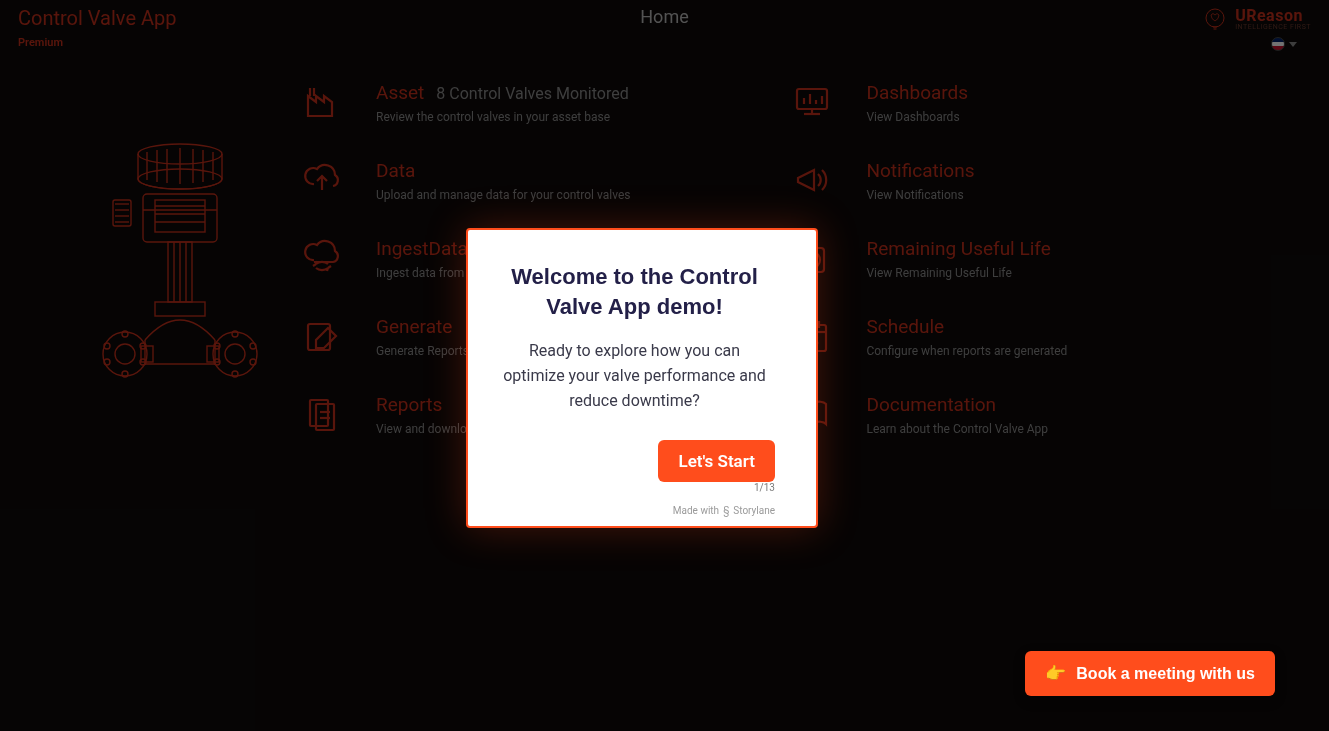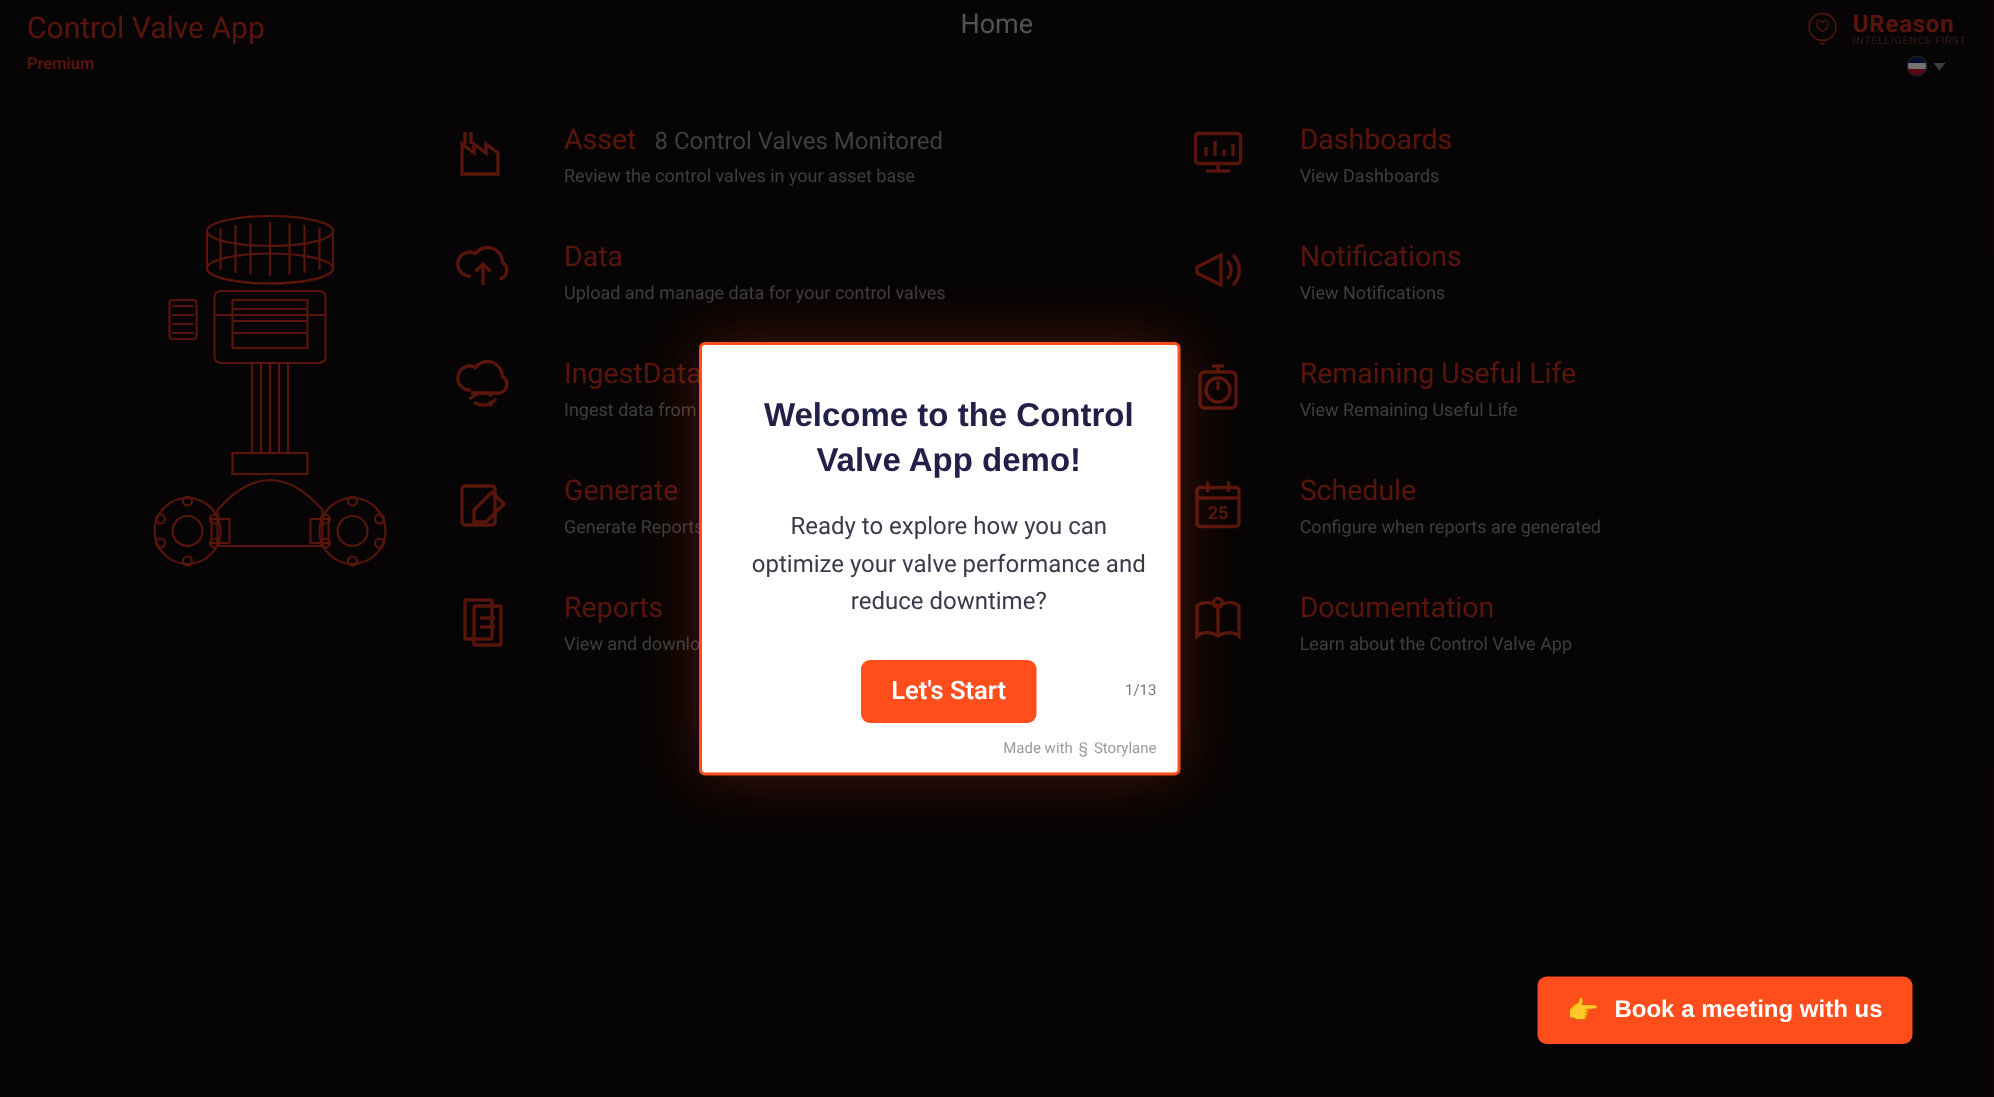--- a/index.html
+++ b/index.html
@@ -96,44 +96,45 @@
     color:#c6301b; font-size:19px; font-weight:400;
     display:flex; align-items:baseline; gap:12px;
   }
   .menu-title .extra { color:#8a8a8a; font-size:16px; font-weight:400; }
   .menu-desc { color:#8a8a8a; font-size:12px; }
 
   
   .modal {
     position:absolute;
     left:466px; top:228px;
-    width:321px;
+    width:352px;
     background:#fff;
     border:2px solid #ff4d1c;
     border-radius:4px;
     box-shadow: 0 0 40px rgba(255,77,28,0.25);
-    padding: 32px 14px 10px 26px;
+    padding: 32px 41px 10px 26px;
     display:flex; flex-direction:column; align-items:center;
     z-index:10;
   }
   .modal-title {
     color:#232048; font-weight:700; font-size:22px;
     text-align:center; line-height:1.35;
     font-family: "Segoe UI", Arial, sans-serif;
   }
   .modal-body {
     color:#3a3a4a; font-size:16px; text-align:center;
     margin-top:18px; line-height:1.55;
     padding: 0 6px;
   }
   .modal-row {
     width:100%;
-    display:flex; align-items:center; justify-content:space-between;
+    display:flex; align-items:flex-end; justify-content:space-between;
     margin-top:26px;
     position:relative;
+    flex-direction:column;
   }
   .modal-row .spacer { width:60px; }
   .lets-start {
     background:#ff4d1c; color:#fff; border:none; border-radius:6px;
     padding: 11px 20px; font-size:17px; font-weight:600; cursor:pointer;
     font-family: inherit;
   }
   .step-count { color:#7a7a7a; font-size:10px; width:60px; text-align:right; }
   .madewith {
     align-self:flex-end; color:#9a9a9a; font-size:10px; margin-top:12px;

